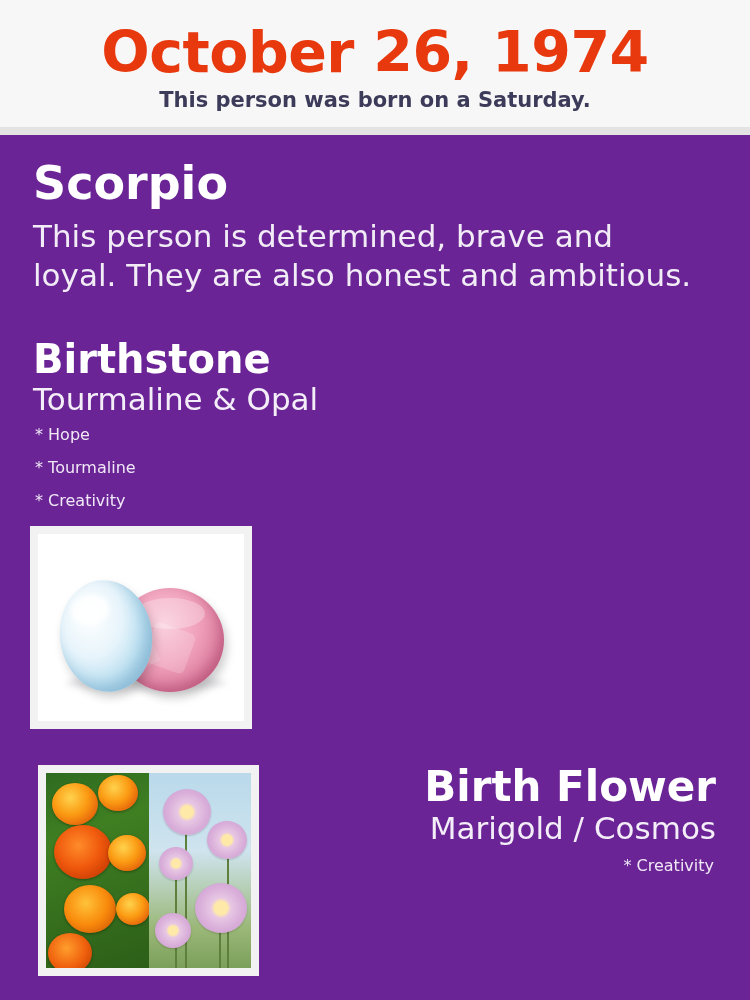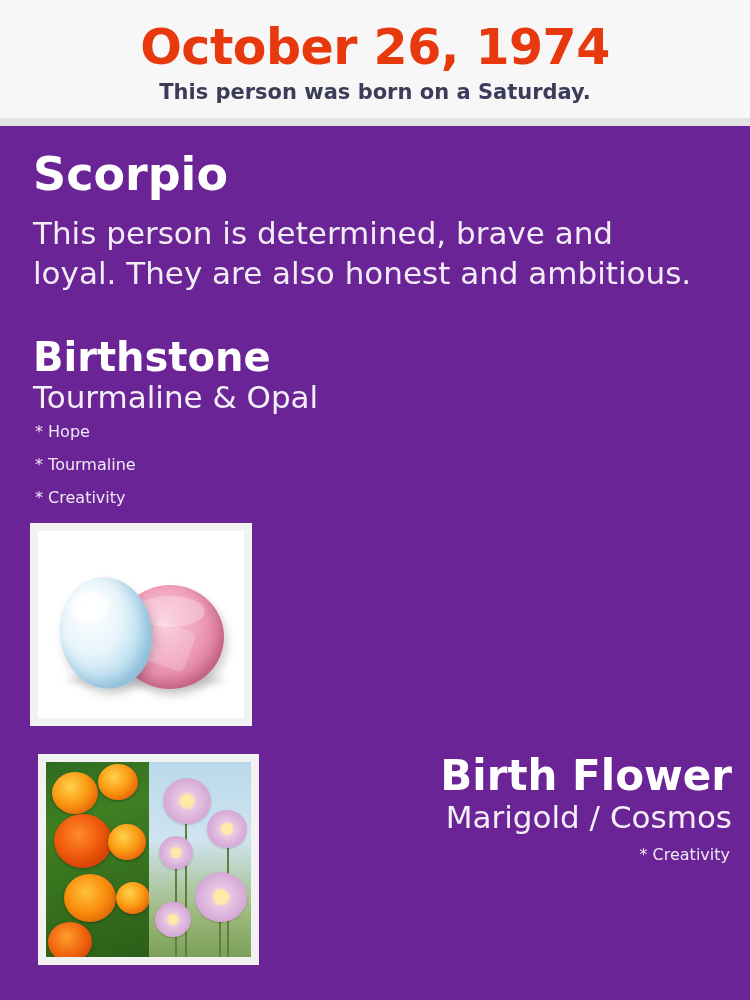--- a/index.html
+++ b/index.html
@@ -24,21 +24,21 @@
 
   
   .header {
     background: #f7f7f7;
     padding: 22px 20px 14px 20px;
     text-align: center;
     box-sizing: border-box;
   }
   .header-date {
     color: #e8380d;
-    font-size: 49px;
+    font-size: 57px;
     font-weight: bold;
     line-height: 1.06;
     letter-spacing: -0.5px;
   }
   .header-site {
     color: #222222;
     font-size: 27px;
     margin-top: 8px;
     line-height: 1.1;
   }
@@ -53,37 +53,37 @@
   .divider {
     height: 8px;
     background: #e3e3e3;
     width: 100%;
   }
 
   
   .body-purple {
     flex: 1;
     background: #6a2496;
-    padding: 24px 14px 0 30px;
+    padding: 24px 30px 0 30px;
     box-sizing: border-box;
     position: relative;
   }
 
   .zodiac-title {
     color: #ffffff;
     font-size: 46px;
     font-weight: bold;
     line-height: 1.05;
     margin: 0 0 6px 3px;
   }
   .zodiac-desc {
     color: #f2ecf7;
     font-size: 31px;
     line-height: 1.28;
-    margin: 16px 0 0 3px;
+    margin: 10px 0 0 3px;
     max-width: 660px;
   }
 
   
   .birthstone-section {
     margin-top: 42px;
     display: flex;
     align-items: flex-start;
     justify-content: space-between;
     flex-direction: column;
@@ -179,21 +179,21 @@
     bottom: 30px;
     width: 160px;
     height: 16px;
     border-radius: 50%;
     background: rgba(180,180,190,0.35);
     filter: blur(3px);
   }
 
   
   .flower-section {
-    margin-top: 28px;
+    margin-top: 36px;
     display: flex;
     align-items: flex-start;
     justify-content: space-between;
   }
   .flower-frame {
     width: 221px;
     height: 211px;
     margin-left: 8px;
   }
   .flower-img {

